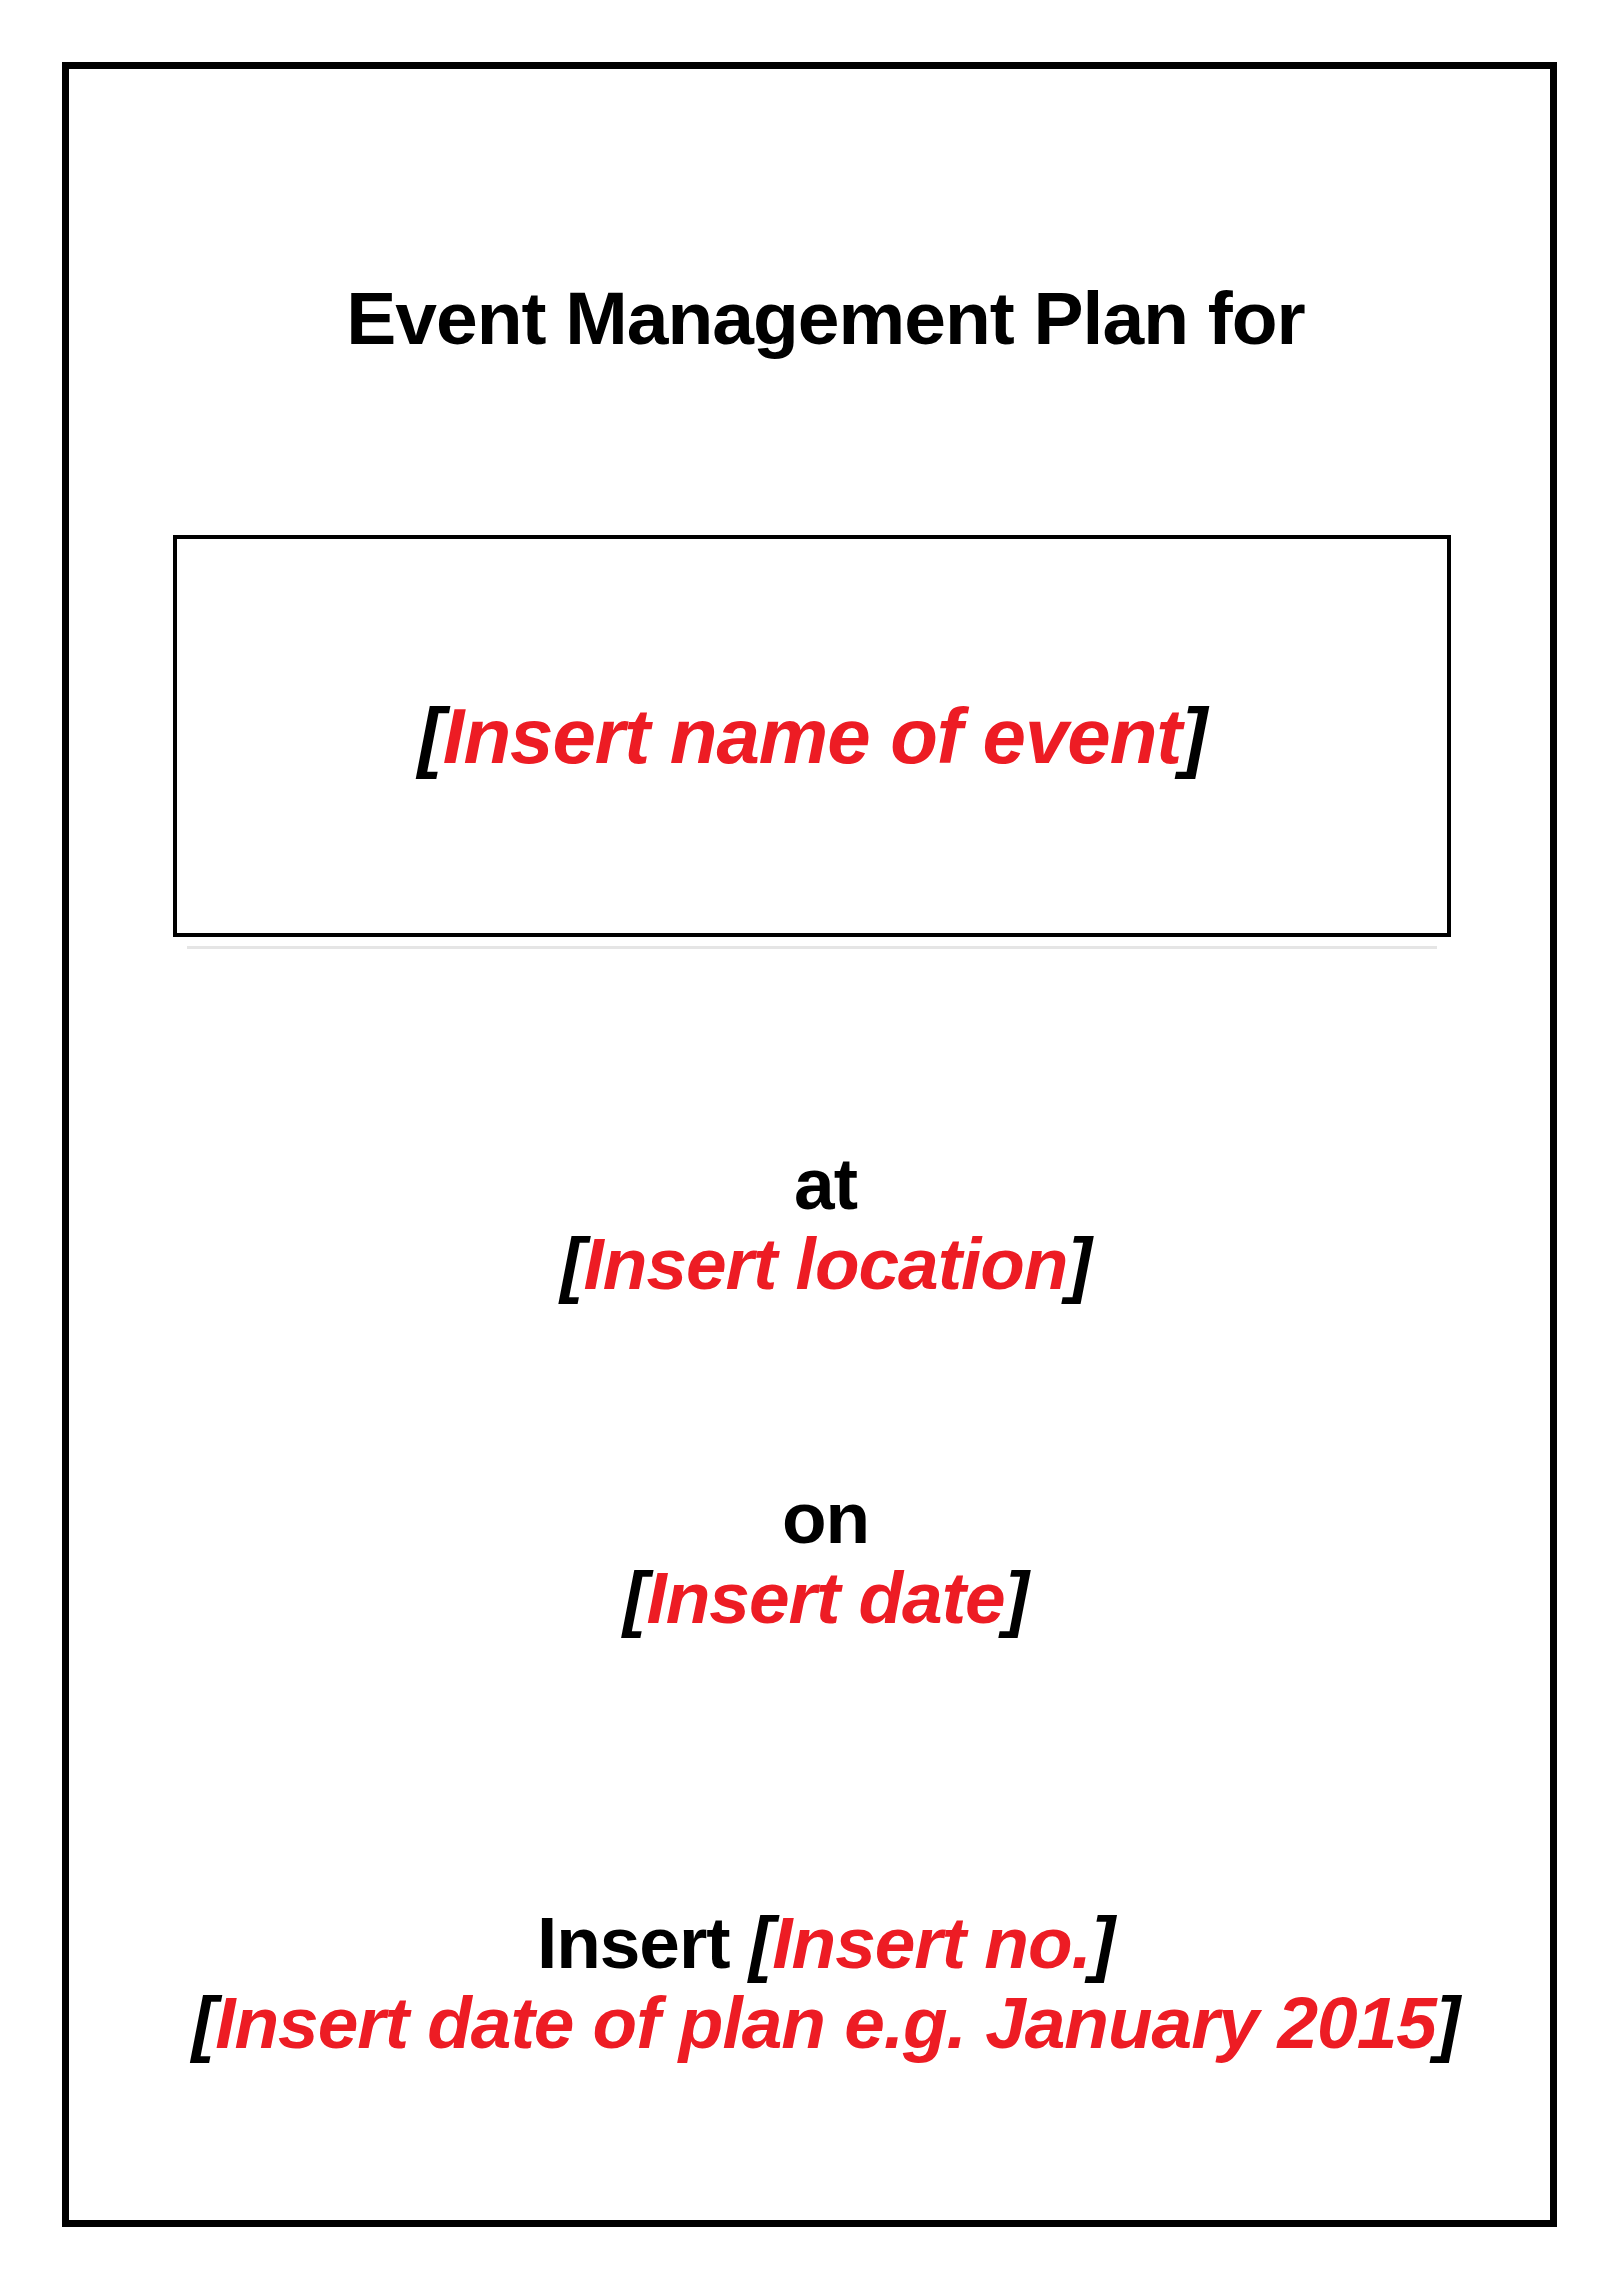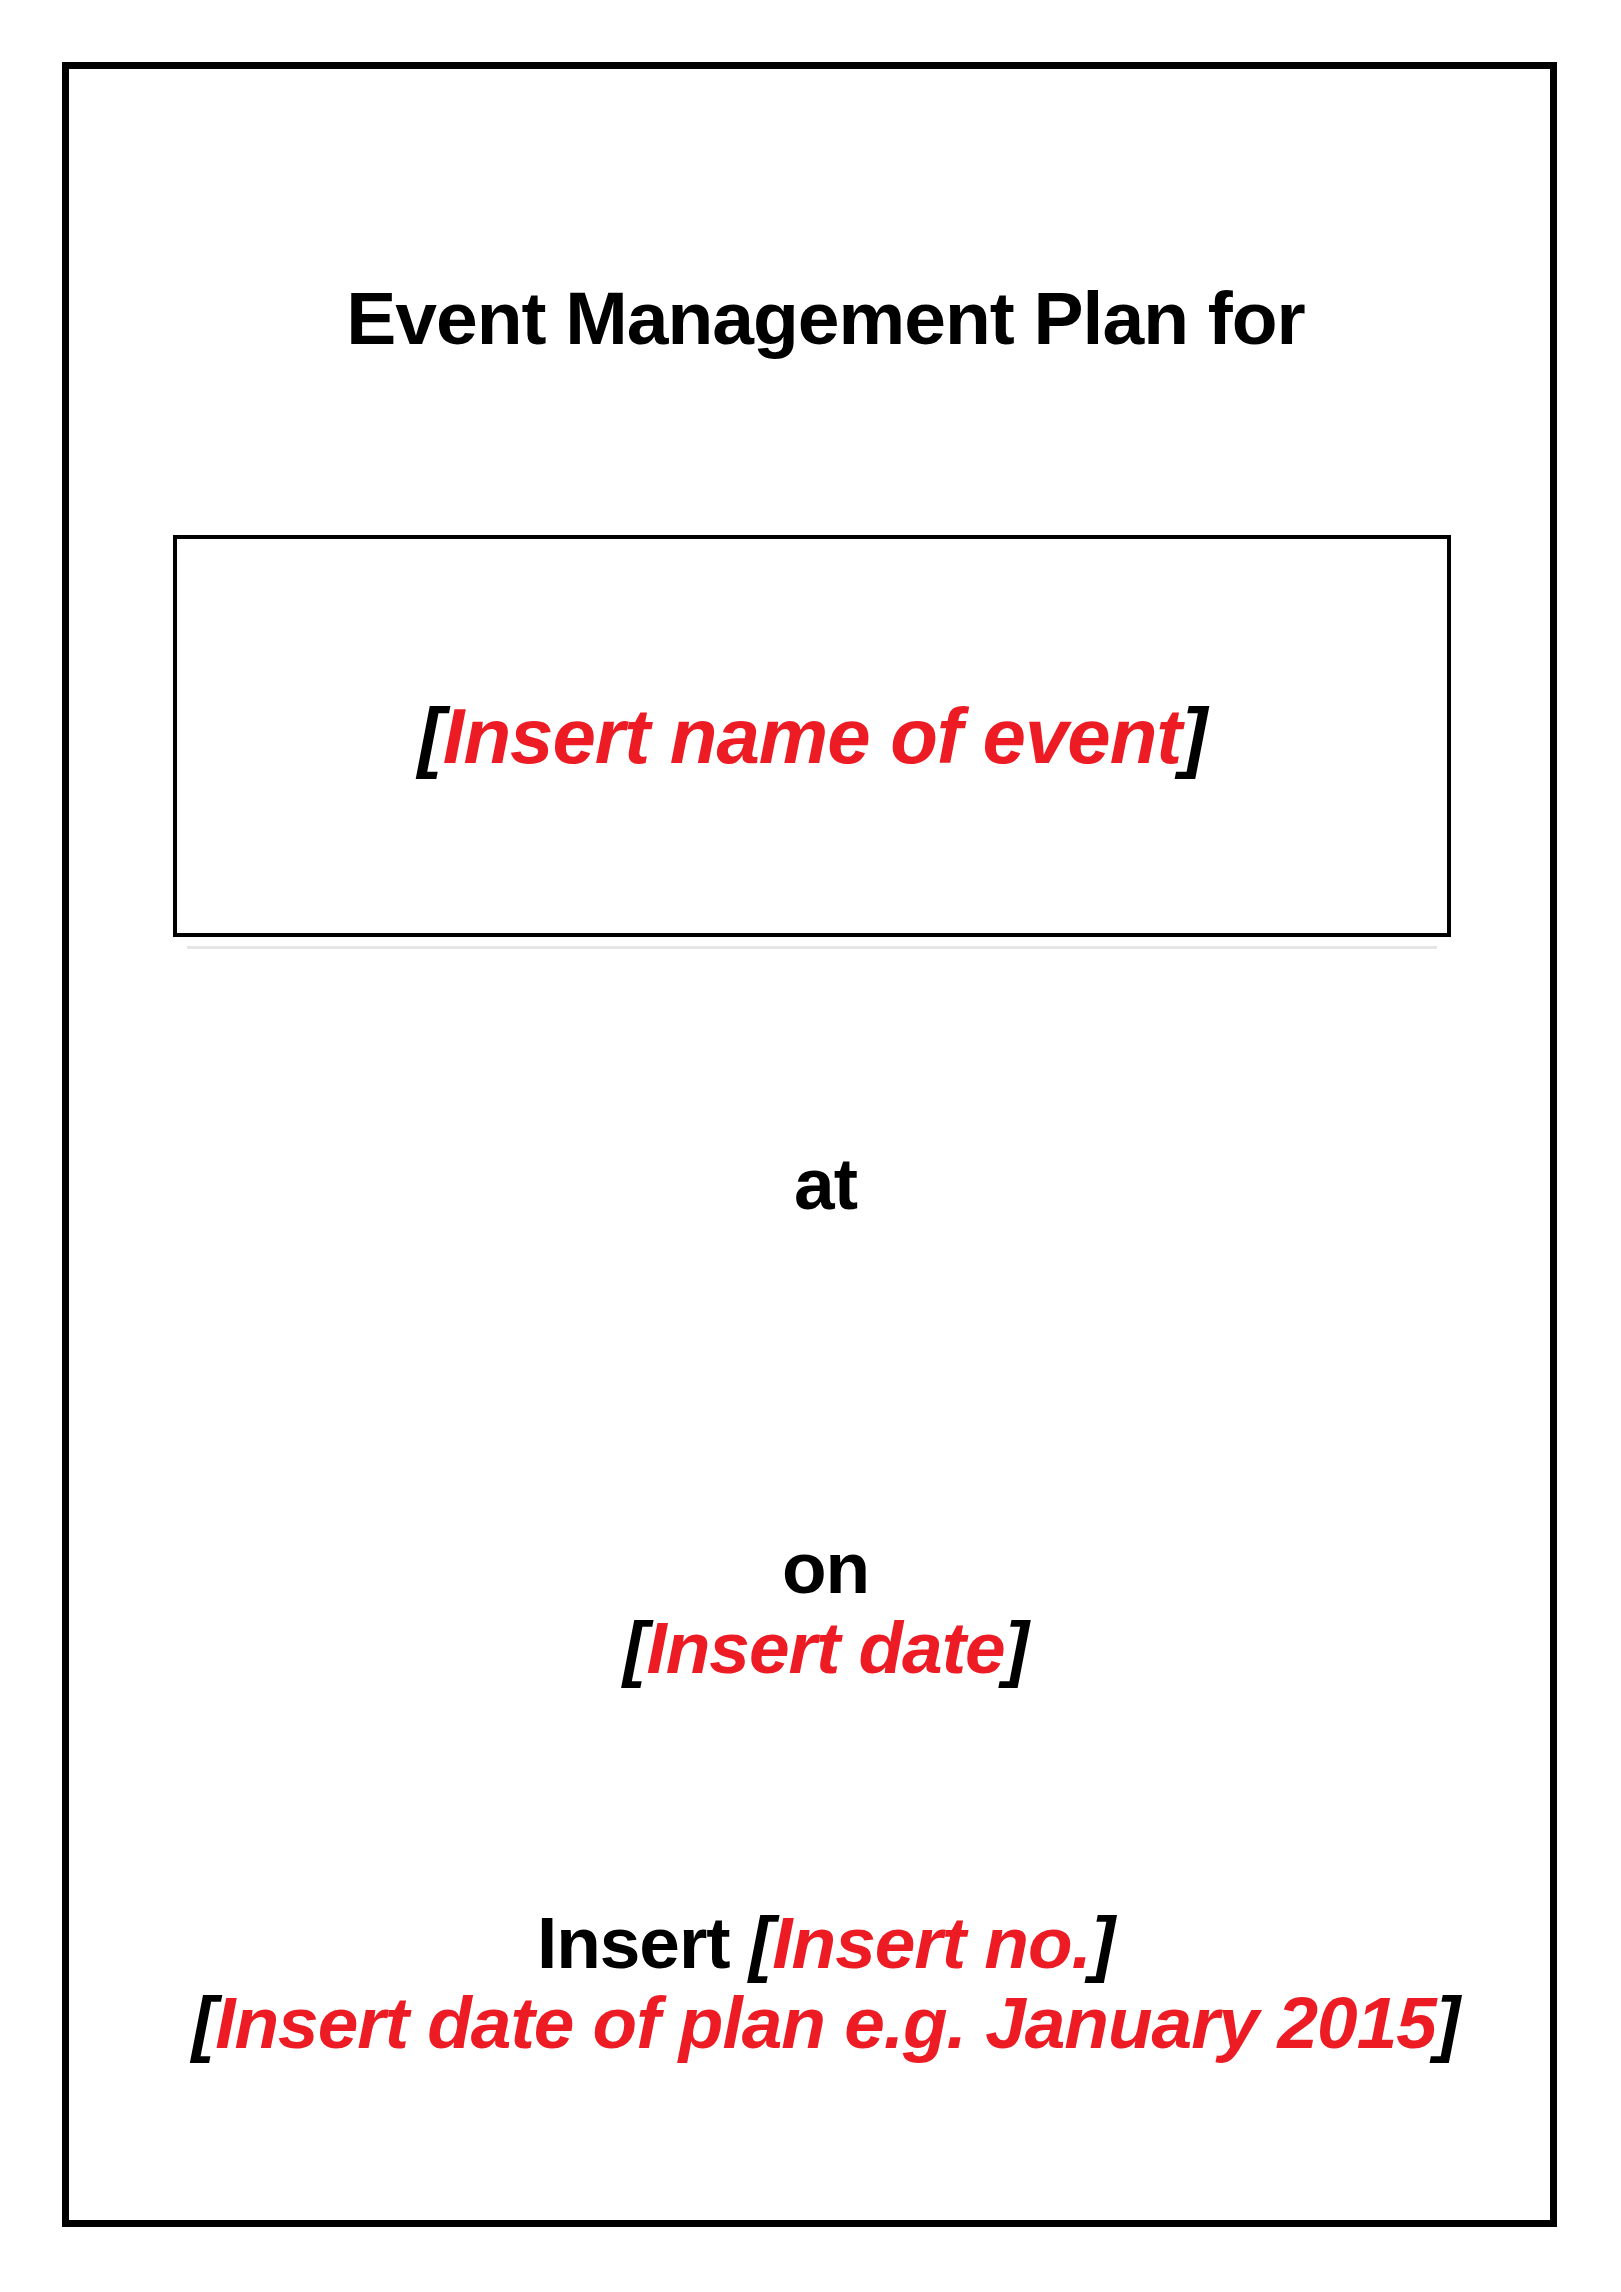--- a/index.html
+++ b/index.html
@@ -63,21 +63,21 @@
     bottom: -15.7px;
     height: 2.9px;
     background: rgba(0,0,0,0.10);
   }
   .text-block {
     font-size: 73px;
     line-height: 80px;
     letter-spacing: -1px;
   }
   .at-block { top: 1144px; }
-  .on-block { top: 1528px; }
+  .on-block { top: 1478px; }
   .version-block { top: 1903px; }
   .placeholder {
     font-style: italic;
   }
   .bracket {
     color: #000;
     font-style: italic;
   }
   .red-text {
     font-style: italic;
@@ -92,20 +92,23 @@
 <div class="centered-band doc-title">Event Management Plan for</div>
 
 <div class="name-box">
   <div class="line">
     <span class="bracket">[</span><span class="red-text placeholder-red" style="color: rgb(237, 28, 36);">Insert name of event</span><span class="bracket">]</span>
   </div>
 </div>
 
 <div class="centered-band text-block at-block">
   <div class="line">at</div>
+  <div class="line placeholder">
+    <span class="bracket">[</span><span class="red-text placeholder-red" style="color: rgb(237, 28, 36);">Insert location</span><span class="bracket">]</span>
+  </div>
 </div>
 
 <div class="centered-band text-block on-block">
   <div class="line">on</div>
   <div class="line placeholder">
     <span class="bracket">[</span><span class="red-text placeholder-red" style="color: rgb(237, 28, 36);">Insert date</span><span class="bracket">]</span>
   </div>
 </div>
 
 <div class="centered-band text-block version-block">

